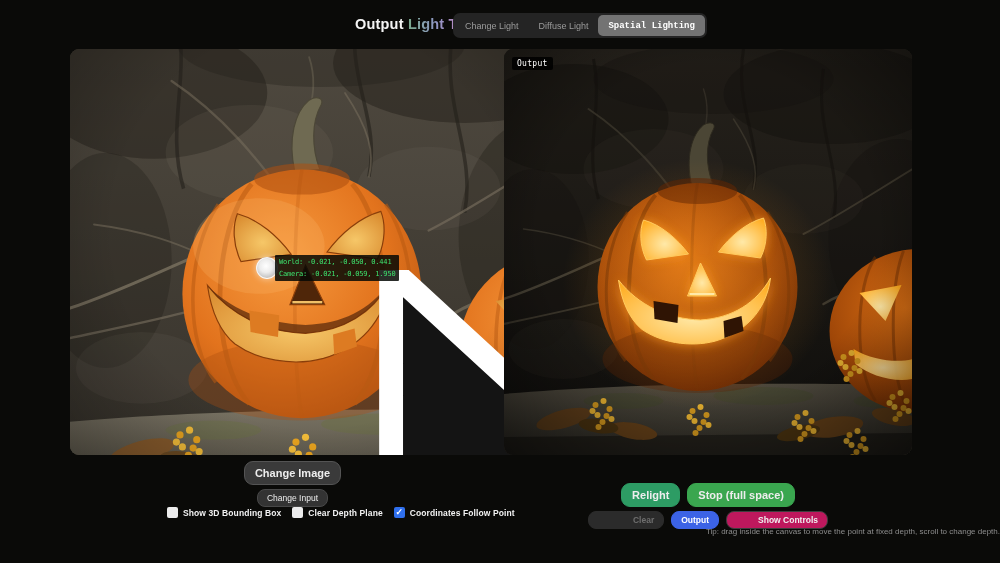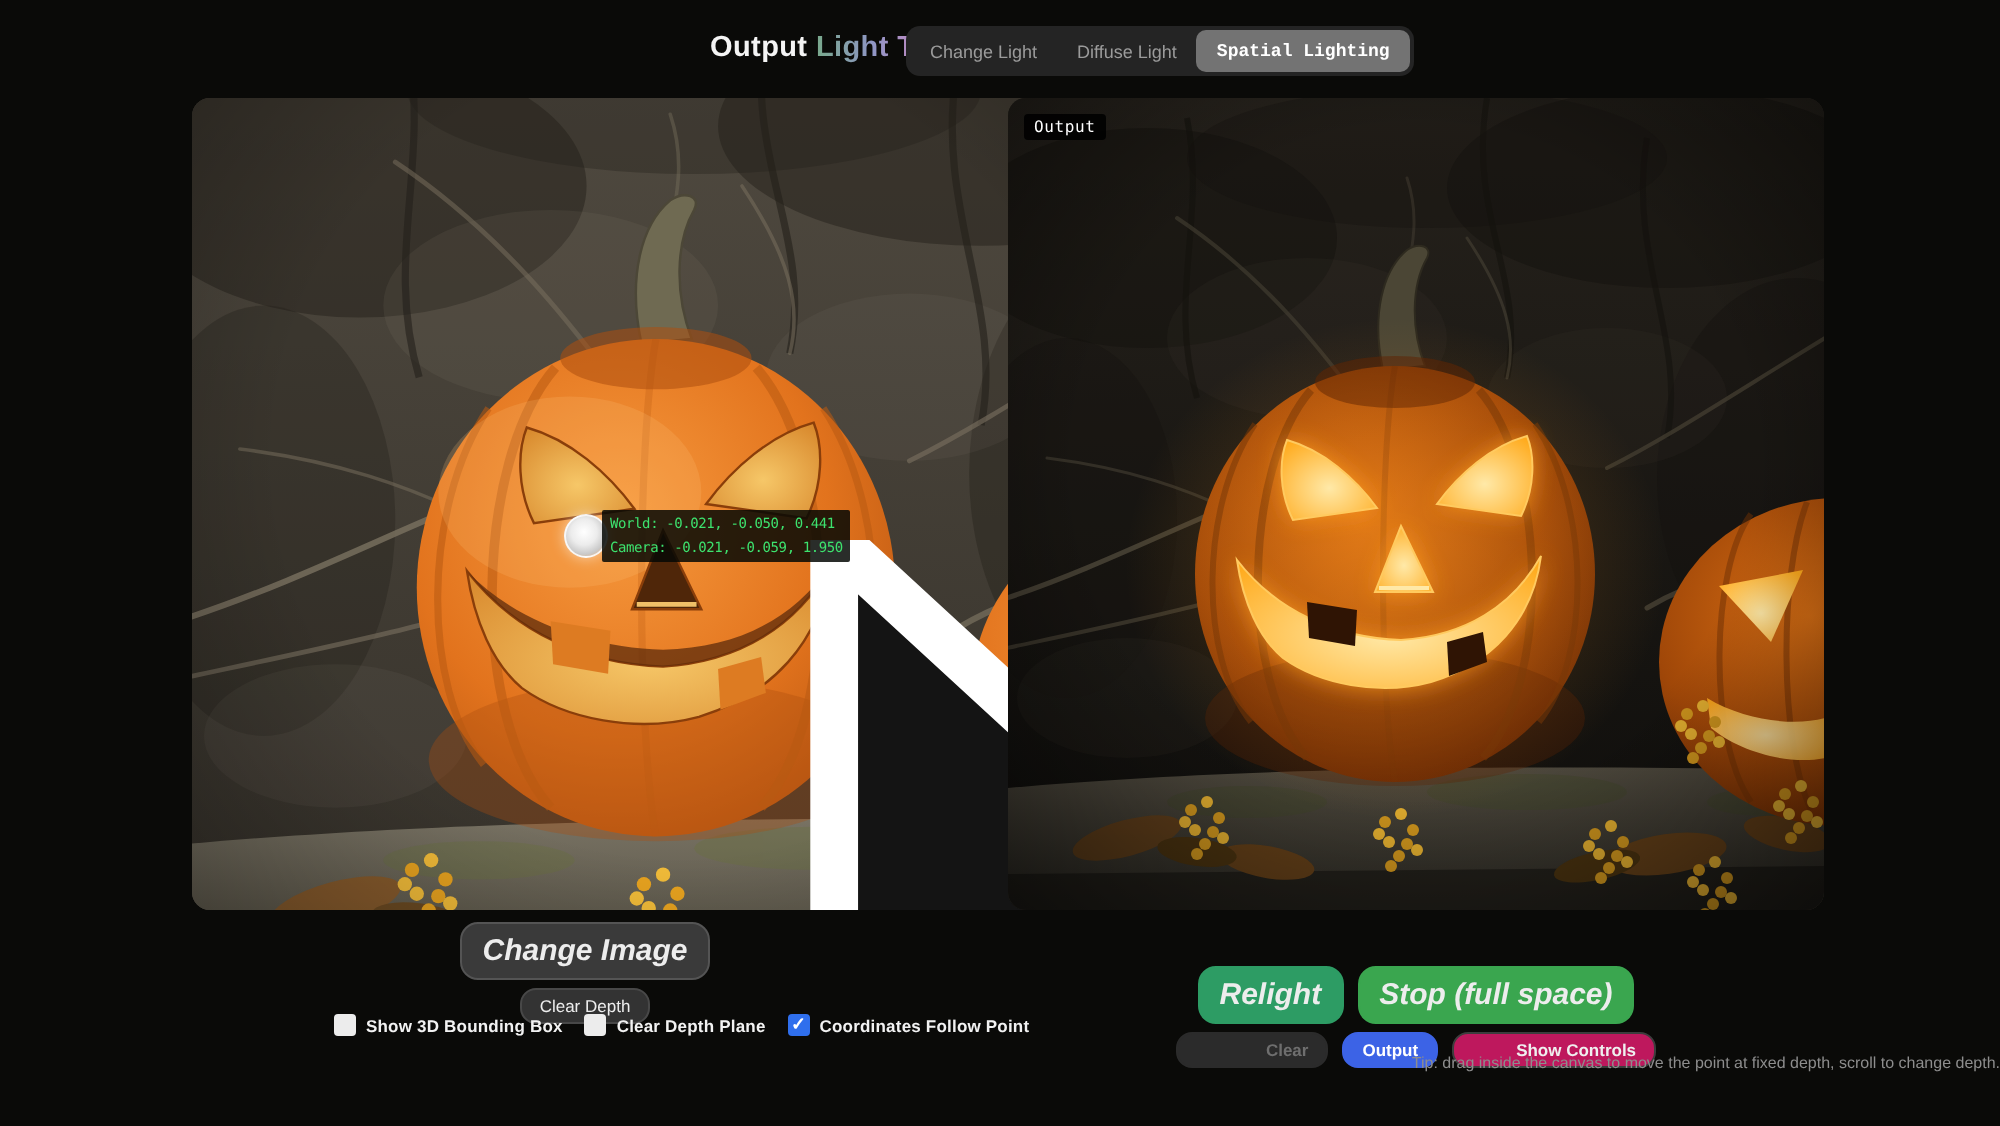--- a/index.html
+++ b/index.html
@@ -11,42 +11,42 @@
   .app-title .grad{background:linear-gradient(90deg,#79a98c,#8f96c4,#c988c4,#d585b5);
          -webkit-background-clip:text;background-clip:text;color:transparent;font-weight:600;}
   .tabs{position:absolute;left:453px;top:13px;height:25px;background:#242424;border-radius:7px;
         display:flex;align-items:center;padding:0 2px;}
   .tab{height:21px;display:flex;align-items:center;padding:0 10px;border-radius:5px;
        font-size:9px;color:#9b9b9b;font-weight:500;cursor:pointer;white-space:nowrap;}
   .tab.active{background:#737373;color:#fff;font-weight:700;font-family:Liberation Mono, monospace;}
 
   
   .panel{position:absolute;top:49px;border-radius:9px;overflow:hidden;background:#1a1814;}
-  .panel.left{left:96px;width:489px;height:406px;}
+  .panel.left{left:70px;width:489px;height:406px;}
   .panel.right{left:504px;width:408px;height:406px;}
   .panel svg{display:block;width:100%;height:100%;}
 
   .output-label{position:absolute;left:8px;top:8px;background:rgba(0,0,0,.88);color:#fff;
         font-family:"DejaVu Sans Mono",monospace;font-size:8px;padding:2px 5px;border-radius:2px;letter-spacing:.3px;}
 
   .light-dot{position:absolute;left:186px;top:208px;width:22px;height:22px;border-radius:50%;
         background:radial-gradient(circle at 45% 40%,#ffffff 0%,#ececec 40%,#c9c9c9 68%,rgba(200,200,200,.15) 100%);
         border:1px solid rgba(255,255,255,.85);box-shadow:0 0 7px rgba(255,255,255,.55);box-sizing:border-box;}
   .cursor{position:absolute;left:196px;top:221px;}
   .coord-tooltip{position:absolute;left:205px;top:206px;background:rgba(5,8,5,.85);color:#3de26e;
         font-family:"DejaVu Sans Mono",monospace;font-size:7px;letter-spacing:-.2px;line-height:12px;
         padding:1px 4px;white-space:pre;border-radius:1px;}
 
   
   .ctrl-col{position:absolute;top:461px;display:flex;flex-direction:column;align-items:center;gap:4px;}
   .ctrl-col.left{left:88px;width:409px;}
   .ctrl-col.right{left:504px;width:408px;margin-top:22px;}
   .btn-row{display:flex;gap:7px;align-items:center;}
   .btn{border:none;cursor:pointer;color:#ededed;font-family:"Liberation Sans",sans-serif;white-space:nowrap;}
-  .btn.primary{font-size:15px;font-weight:600;padding:5px 10px;border-radius:9px;background:#3a3a3a;border:1px solid #545454;font-style:italic;}
+  .btn.primary{font-size:11px;font-weight:600;padding:5px 10px;border-radius:9px;background:#3a3a3a;border:1px solid #545454;}
   .btn.small{font-size:8.5px;font-weight:500;padding:3px 9px;border-radius:8px;background:#333333;border:1px solid #484848;}
   .btn.green1{background:#2d9c64;border:1px solid #2d9c64;}
   .btn.green2{background:#3aa64f;border:1px solid #3aa64f;}
   .btn.blue{background:#3c63e6;border:1px solid #3c63e6;color:#fff;font-weight:600;}
   .btn.gray{background:#be185d;border:1px solid #3d3d3d;color:#efefef;font-weight:600;padding-left:31px;}
   .btn.disabled{background:#2b2b2b;border:1px solid #2b2b2b;color:#6e6e6e;font-weight:600;cursor:default;padding-left:44px;}
 
   
   .options-row{position:absolute;left:167px;top:507px;display:flex;gap:11px;align-items:center;}
   .opt{display:flex;align-items:center;gap:5px;cursor:pointer;justify-content:space-between;}
@@ -421,21 +421,21 @@
           <circle cx="356" cy="322" r="3" fill="#dca92e"></circle>
           <circle cx="343" cy="330" r="3" fill="#c8901c"></circle>
           <rect width="409" height="406" fill="url(#Rvg)" opacity="0.55"></rect>
         </svg>
       </div>
     <div class="output-label">Output</div>
   </div>
 
   <div class="ctrl-col left">
     <button class="btn primary">Change Image</button>
-    <button class="btn small">Clear Depth</button>
+    <button class="btn small">Change Input</button>
   </div>
 
   <div class="ctrl-col right">
     <div class="btn-row">
       <button class="btn primary green1">Relight</button>
       <button class="btn primary green2">Stop (full space)</button>
     </div>
     <div class="btn-row">
       <button class="btn small disabled">Clear</button>
       <button class="btn small blue">Output</button>

